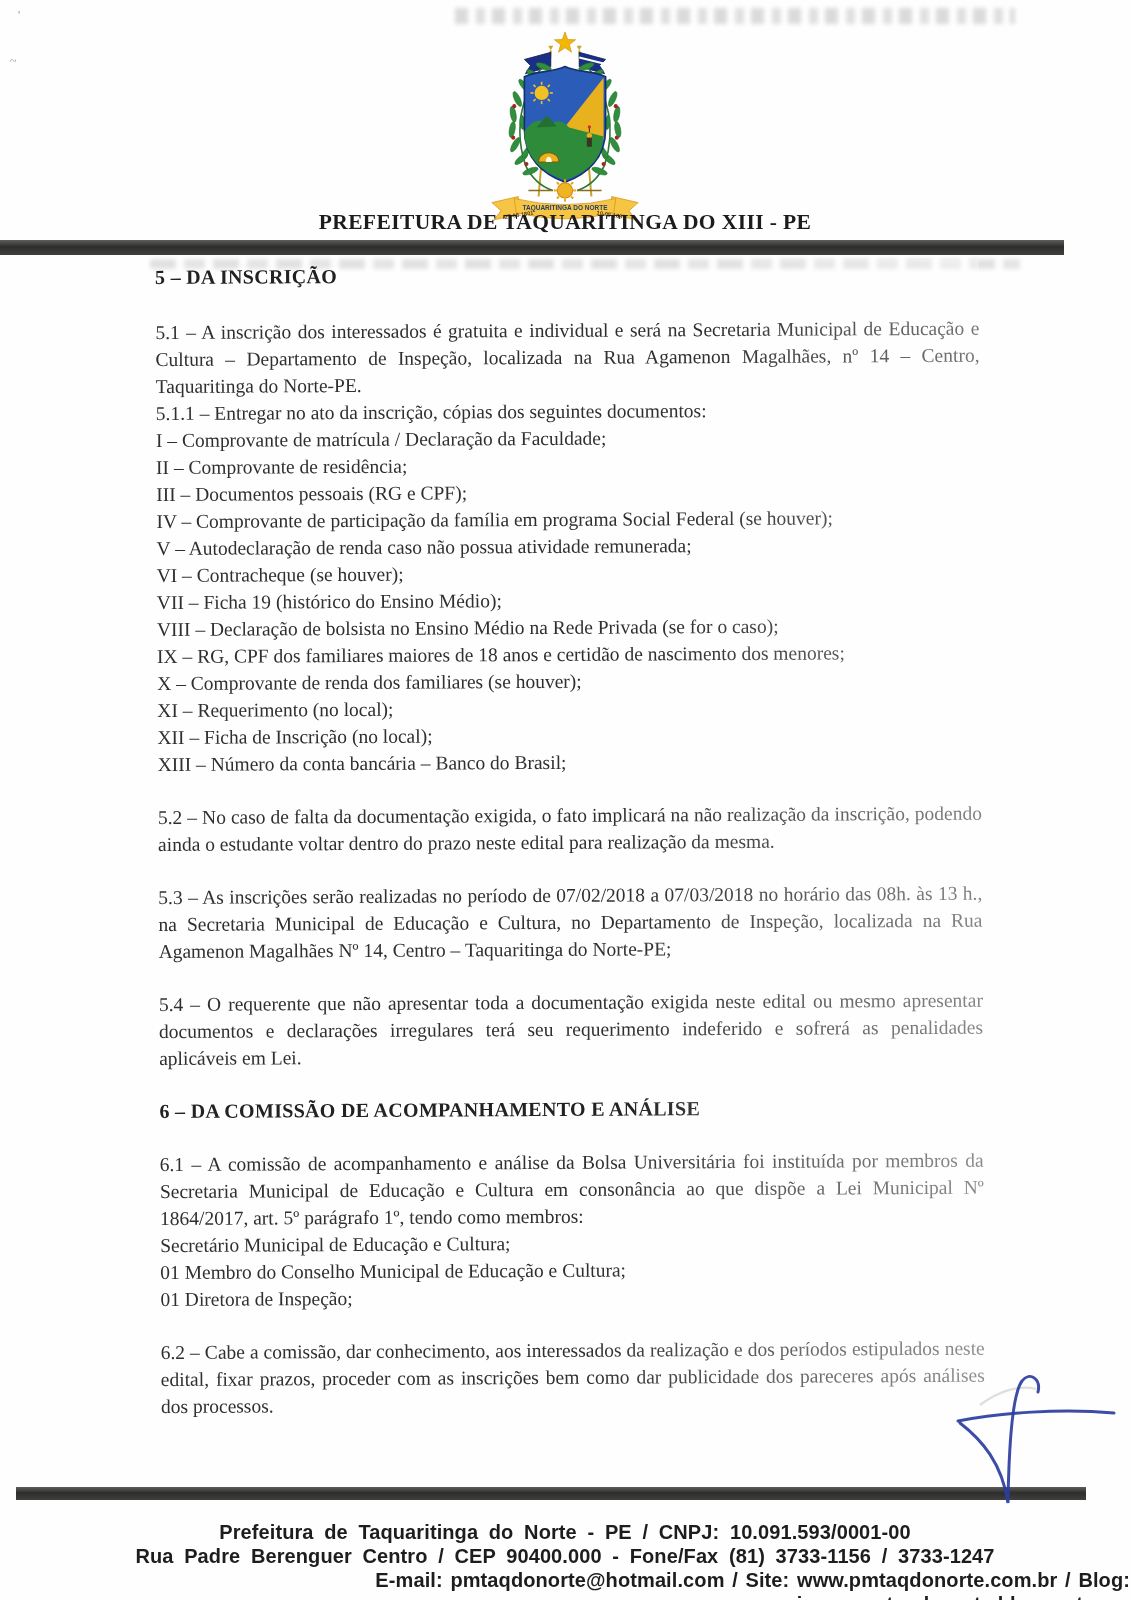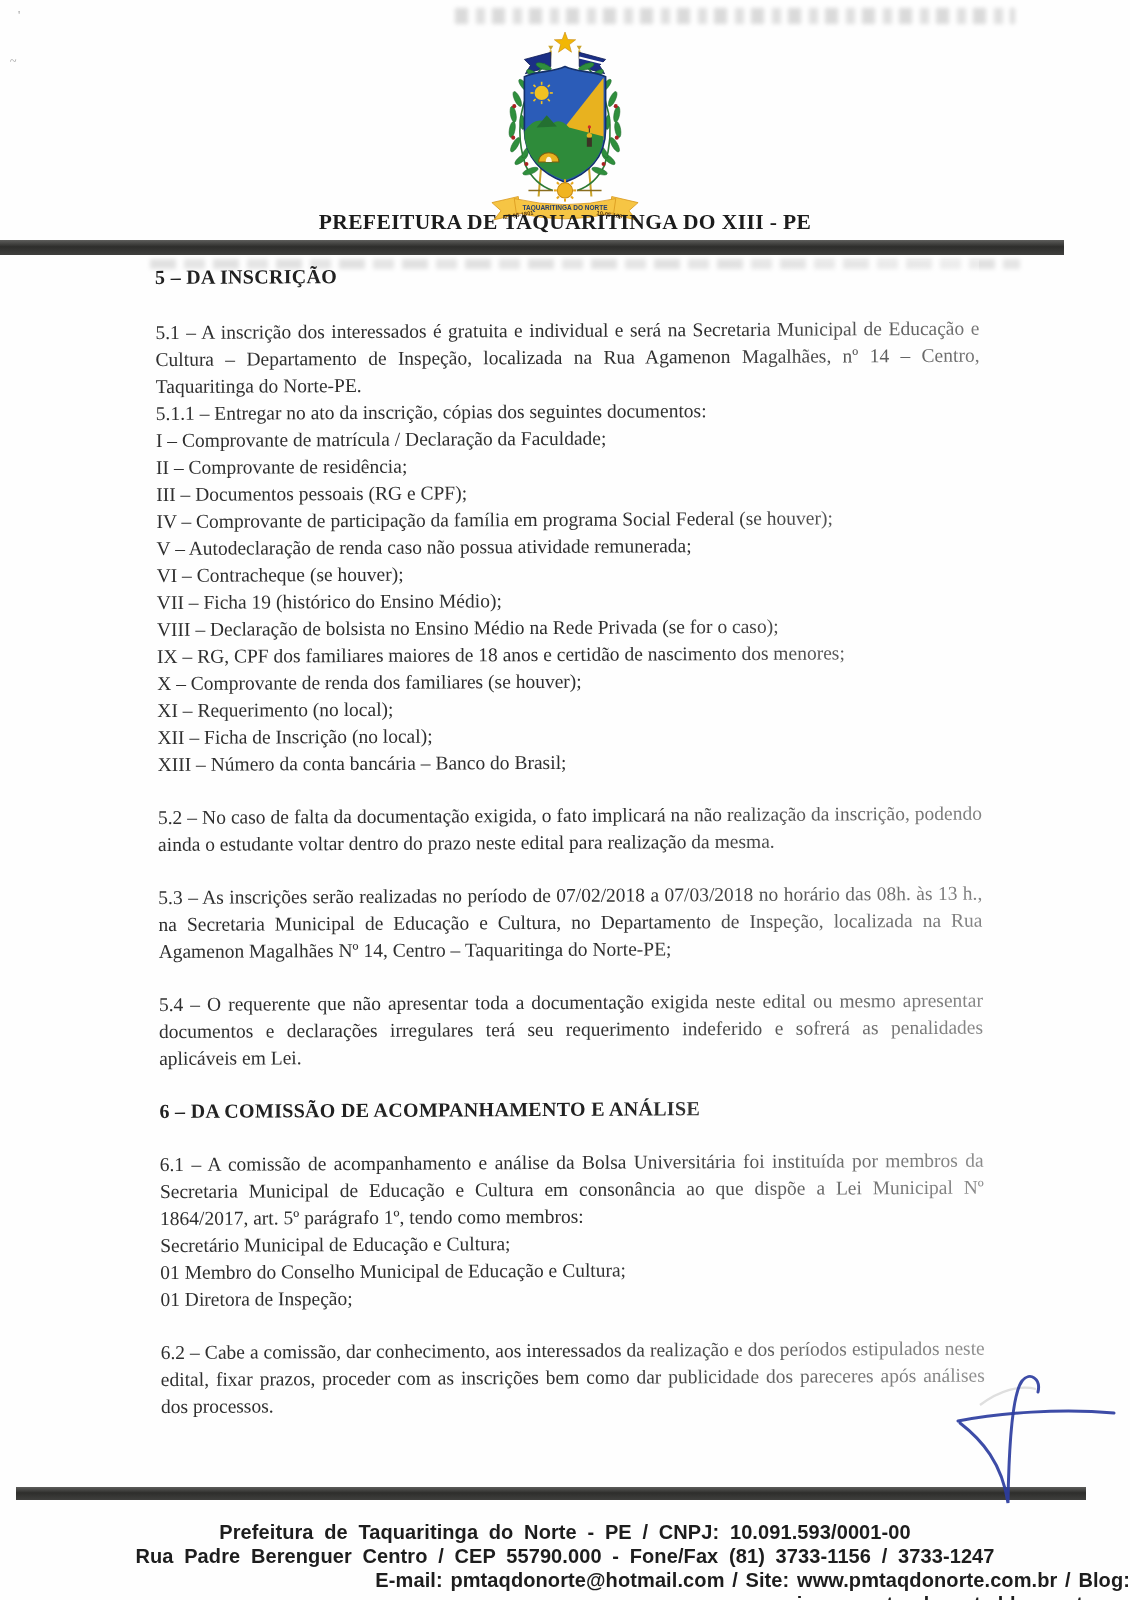--- a/index.html
+++ b/index.html
@@ -223,17 +223,17 @@
   <svg class="signature" width="210" height="185" viewBox="0 0 210 185" aria-hidden="true">
     <path d="M60,70 C80,55 100,50 116,54" stroke="#bfbfbf" stroke-width="2.2" fill="none" opacity="0.5"></path>
     <path d="M38,86 C80,78 140,73 194,78" stroke="#2c3da0" stroke-width="3" fill="none" stroke-linecap="round" opacity="0.92"></path>
     <path d="M118,57 C121,44 110,36 102,46 C93,58 89,104 88,168 C82,128 62,105 40,88" stroke="#2c3da0" stroke-width="3" fill="none" stroke-linecap="round" opacity="0.92"></path>
   </svg>
 
   <div class="rule rule-bottom"></div>
 
   <footer class="footer">
     <div class="f1">Prefeitura de Taquaritinga do Norte - PE / CNPJ: 10.091.593/0001-00</div>
-    <div class="f2">Rua Padre Berenguer Centro / CEP 55790.000 - Fone/Fax (81) 3733-1156 / 3733-1247</div>
+    <div class="f2">Rua Padre Berenguer Centro / CEP 90400.000 - Fone/Fax (81) 3733-1156 / 3733-1247</div>
     <div class="f3">E-mail: pmtaqdonorte@hotmail.com / Site: www.pmtaqdonorte.com.br / Blog: www.imprensataqdonorte.blogspot.com</div>
   </footer>
 
 </div>
 
 </body></html>

